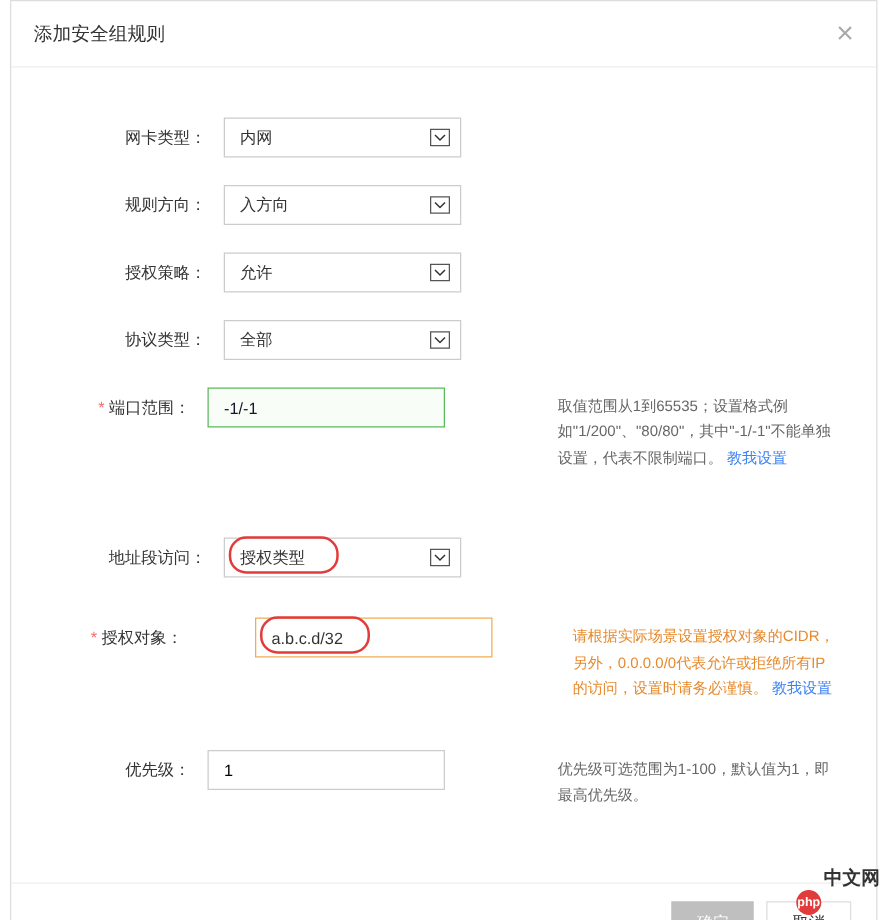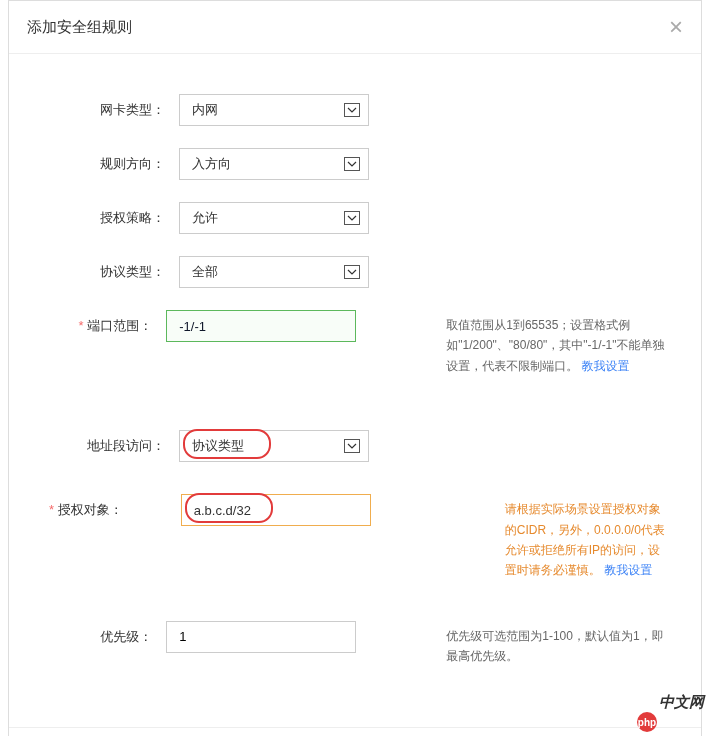--- a/index.html
+++ b/index.html
@@ -106,21 +106,21 @@
       color: #333;
     }
     .help-text {
       margin-left: 90px;
       width: 250px;
       color: #666;
       font-size: 12px;
       line-height: 1.7;
       padding-top: 5px;
     }
-    .help-text.orange { color: #e68a2e; }
+    .help-text.orange { color: #e68a2e; margin-left: 20px; }
     .help-link { color: #3b82f6; cursor: pointer; }
     .red-circle {
       position: absolute;
       border: 2px solid #e23b3b;
       border-radius: 14px;
       pointer-events: none;
     }
     .dialog-footer {
       padding: 14px 20px;
       text-align: right;
@@ -152,21 +152,21 @@
       background: #e23b3b;
       border-radius: 50%;
       color: #fff;
       font-size: 10px;
       font-weight: bold;
       display: flex;
       align-items: center;
       justify-content: center;
       margin-top: 40px;
     }
-    .wm-text { font-size: 15px; font-weight: bold; color: #333; font-style: italic; }
+    .wm-text { font-size: 15px; font-weight: bold; color: #333; }
   </style>
 </head>
 <body>
 
 <div class="dialog">
   <div class="dialog-header">
     <h3 class="dialog-title">添加安全组规则</h3>
     <span class="close-icon">×</span>
   </div>
 
@@ -236,21 +236,21 @@
       <div class="help-text">
         <span>取值范围从1到65535；设置格式例如"1/200"、"80/80"，其中"-1/-1"不能单独设置，代表不限制端口。</span>
         <span class="help-link">教我设置</span>
       </div>
     </div>
 
     <div class="form-row" style="margin-bottom:32px;">
       <div class="form-label">地址段访问：</div>
       <div class="form-control-wrap">
         <div class="form-select">
-          <span class="select-text">协议类型</span>
+          <span class="select-text">授权类型</span>
           <span class="chevron-down">
               <svg width="10" height="6">
                 <path d="M1 1 L5 5 L9 1" fill="none" stroke="#333" stroke-width="1.2"></path>
               </svg>
             </span>
         </div>
         <div class="red-circle" style="left:4px; top:-1px; width:88px; height:30px;"></div>
       </div>
     </div>
 

